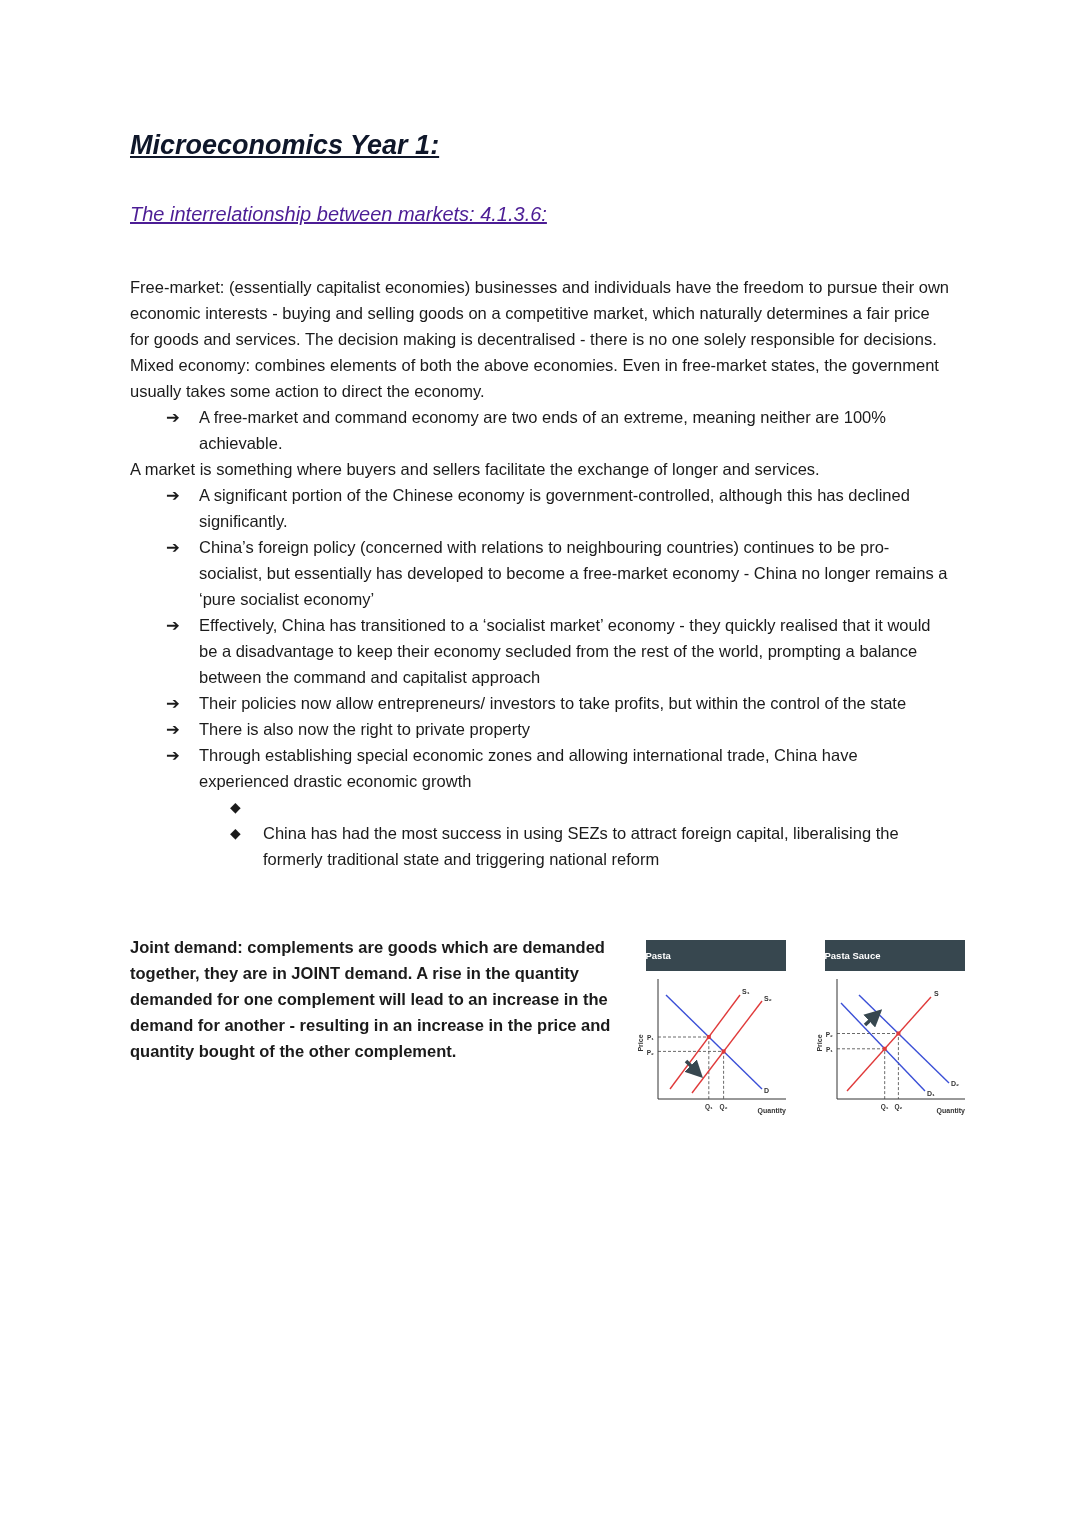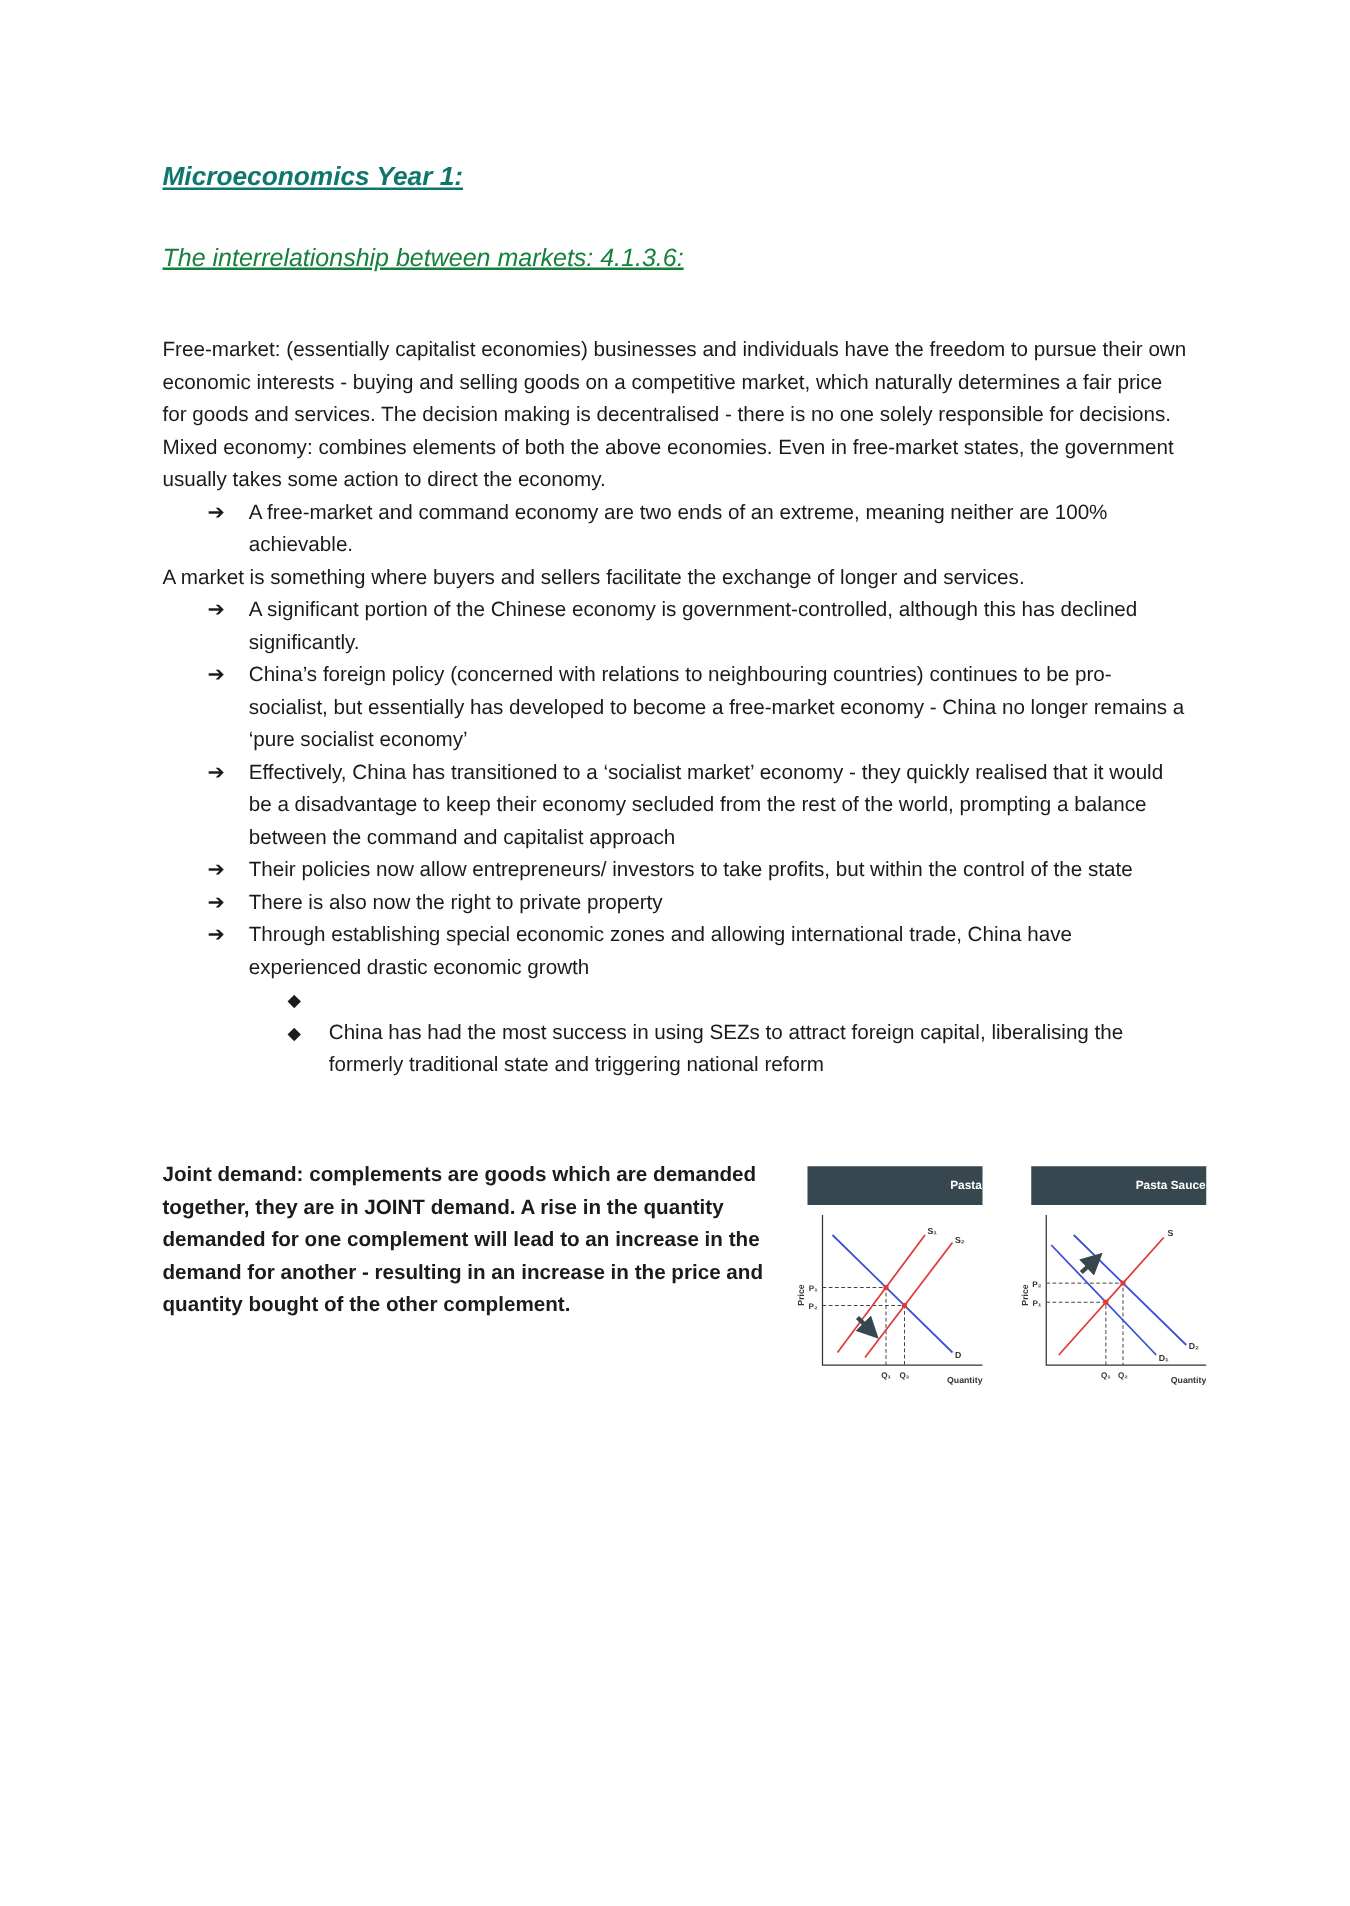--- a/index.html
+++ b/index.html
@@ -9,34 +9,34 @@
     width: 1080px;
     height: 1525px;
     margin: 0 auto;
     background: #ffffff;
     font-family: "Liberation Sans", sans-serif;
     color: #1b1b1b;
     padding: 130px 128px 0 130px;
     overflow: hidden;
   }
   .doc-title {
-    font-size: 21px;
+    font-size: 27px;
     font-weight: bold;
     font-style: italic;
     text-decoration: underline;
     margin: 0 0 42px 0;
-    color: #0f766e;
+    color: #0f172a;
   }
   .doc-subtitle {
     font-size: 20px;
     font-weight: normal;
     font-style: italic;
     text-decoration: underline;
     margin: 0 0 48px 0;
-    color: #15803d;
+    color: #4c1d95;
   }
   .body-text { font-size: 16.5px; line-height: 26px; }
   .body-text p { margin: 0; }
   .section-heading {
     font-weight: bold;
     margin-top: 26px !important;
   }
   .bullet { display: flex; }
   .bullet .marker {
     flex: 0 0 33px;
@@ -53,21 +53,21 @@
     align-items: flex-start;
     font-weight: bold;
   }
   .jd-text { width: 492px; flex: 0 0 492px; }
   .charts { display: flex; gap: 16px; margin-top: 6px; }
   .chart { margin: 0; width: 163px; }
   .chart-header {
     background: #37474f;
     color: #ffffff;
     font-size: 9.5px;
-    text-align: right;
+    text-align: left;
     padding: 3px 0 2px 0;
     width: 140px;
     margin: 0 auto 2px auto;
   }
   .chart svg { display: block; }
   .chart svg text {
     font-family: "Liberation Sans", sans-serif;
     fill: #333;
   }
 </style>

